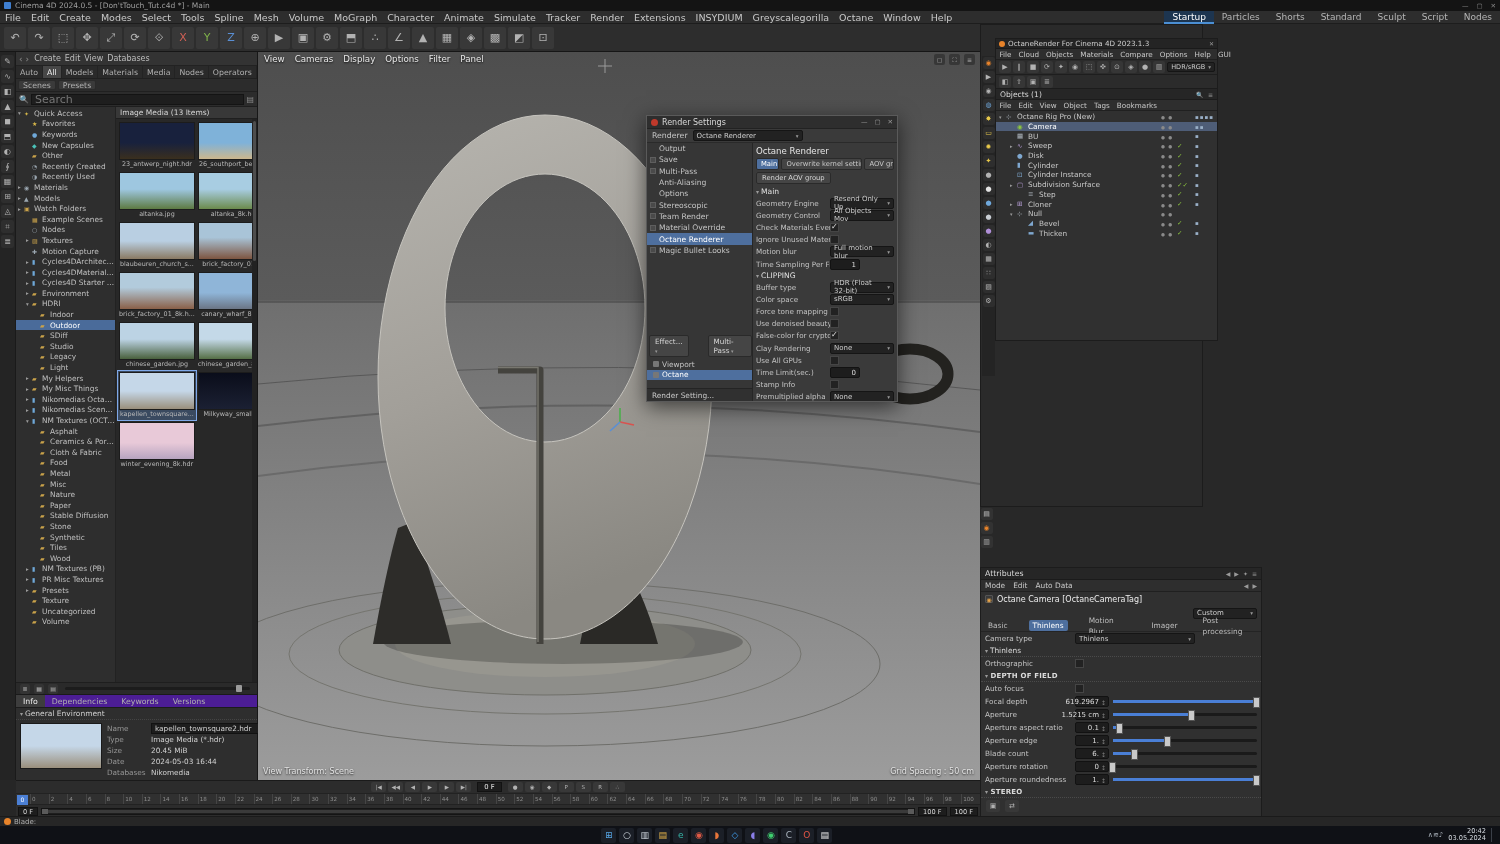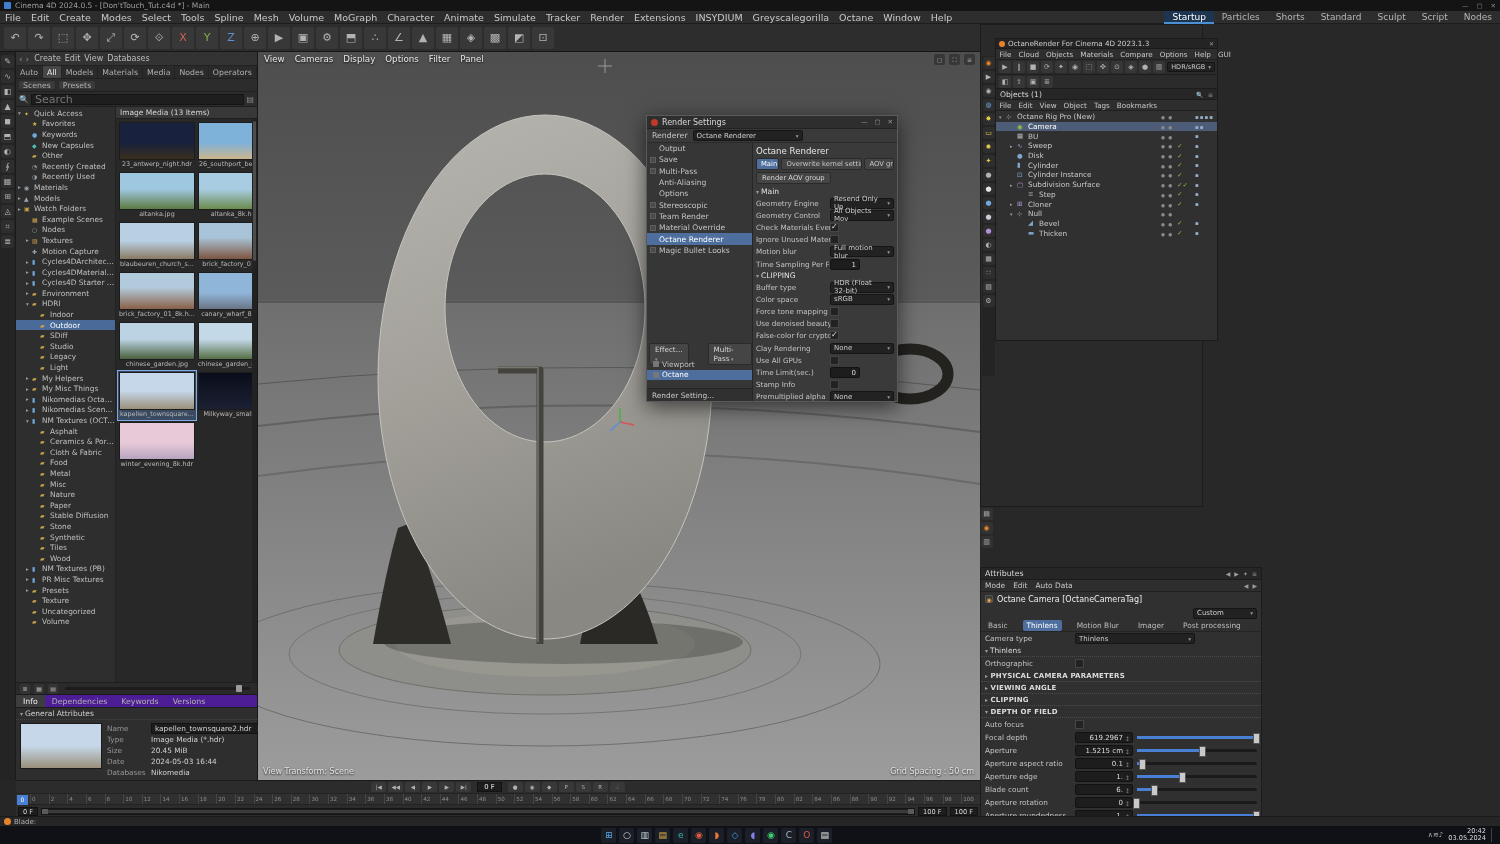--- a/index.html
+++ b/index.html
@@ -104,21 +104,21 @@
 .dd::after{content:"▾";font-size:5.5px;color:#999;margin-left:3px}
 .inp{display:inline-block;background:#1d1d1d;border:1px solid #121212;border-radius:2px;color:#ddd;font-size:7px;padding:0 3px;height:11px;line-height:10px;text-align:right}
 .chk{width:9px;height:9px;background:#222;border:1px solid #454545;position:relative;flex:none}
 .chk[data-on="on"]::after{content:"✓";position:absolute;top:-2px;left:0px;font-size:8px;color:#e2e2e2}
 .rs-body{flex:1;display:flex;min-height:0}
 .rs-left{width:106px;background:#363636;border-right:1px solid #262626;display:flex;flex-direction:column;position:relative}
 .rs-nav-it{height:11.3px;display:flex;align-items:center;font-size:7.6px;color:#c4c4c4;padding-left:3px}
 .rs-nav-it[data-sel="on"]{background:#4e6f9e;color:#fff}
 .rs-box{width:6px;height:6px;margin-right:3px;background:#4a4a4a;border:1px solid #5e5e5e;visibility:hidden;flex:none}
 .rs-box[data-box]{visibility:visible}
-.rs-btnrow{position:absolute;left:2px;top:200px;display:flex;gap:19px}
+.rs-btnrow{position:absolute;left:2px;top:192px;display:flex;gap:19px}
 .rs-btn{background:#454545;border:1px solid #2a2a2a;border-radius:2px;font-size:7.2px;color:#d5d5d5;padding:1px 5px}
 .rs-btn::after{content:" ▾";font-size:5px;color:#999}
 .rs-presets{position:absolute;left:0;top:216px;width:100%}
 .rs-preset{height:10.5px;display:flex;align-items:center;gap:3px;font-size:7.4px;padding-left:6px;color:#c4c4c4}
 .rs-preset[data-sel="on"]{background:#4e6f9e;color:#fff}
 .rs-preset .pi{width:6px;height:6px;background:#777;border-radius:1px}
 .rs-footer{position:absolute;bottom:0;left:0;width:100%;height:13px;background:#303030;border-top:1px solid #242424;font-size:7.4px;color:#c8c8c8;display:flex;align-items:center;padding-left:5px}
 .rs-right{flex:1;padding:2px 3px;overflow:hidden}
 .rs-pane-title{font-size:8.6px;color:#e6e6e6;height:13px;line-height:13px}
 .rs-tabs{display:flex;gap:2px;height:12px;margin-bottom:2px}
@@ -171,28 +171,28 @@
 #attrs{left:238px;top:12px;width:282px;height:721px;display:flex;flex-direction:column;background:#303030;border:1px solid #1c1c1c}
 .a-head{height:12px;background:#262626;display:flex;align-items:center;padding:0 4px;font-size:7.8px;color:#d8d8d8;border-bottom:1px solid #1b1b1b}
 .a-head .hicons{margin-left:auto;display:flex;gap:4px;font-size:6px;color:#9a9a9a}
 .a-menus{height:12px;display:flex;align-items:center;background:#2e2e2e;border-bottom:1px solid #202020}
 .a-menus .mb-it{font-size:7.4px;padding:0 4px}
 .a-menus .hicons{margin-left:auto;display:flex;gap:4px;font-size:6px;color:#9a9a9a;padding-right:4px}
 .a-obj{height:14px;display:flex;align-items:center;gap:4px;padding:0 4px;font-size:8px;color:#ececec}
 .a-obj .oi{width:8px;height:8px;background:#3a3a3a;border:1px solid #555;border-radius:1px;color:#e8a54a;font-size:6px;display:inline-flex;align-items:center;justify-content:center}
 .a-preset{height:14px;display:flex;align-items:center;justify-content:flex-end;padding:0 4px;gap:4px}
 .a-preset .dd{width:64px}
-.a-tabs{height:12px;display:flex;align-items:center;padding:0 3px;gap:11px;border-bottom:1px solid #242424}
+.a-tabs{height:12px;display:flex;align-items:center;padding:0 3px;gap:17px;border-bottom:1px solid #242424}
 .a-tab{font-size:7.4px;color:#bdbdbd;padding:0 4px;line-height:11px;border-radius:2px}
 .a-tab[data-active="on"]{background:#4e6f9e;color:#fff}
 .a-row{display:flex;align-items:center;height:13px;padding:0 4px;gap:4px}
 .a-lb{width:86px;font-size:7.3px;color:#c2c2c2;flex:none;white-space:nowrap;overflow:hidden}
 .a-sect{height:12px;line-height:12px;font-size:7.4px;color:#dcdcdc;padding:0 4px;border-bottom:1px dotted #4a4a4a}
 .a-sect-up{font-weight:bold;font-size:7px;letter-spacing:.2px}
-.num{display:inline-flex;align-items:center;background:#1d1d1d;border:1px solid #121212;border-radius:2px;height:11px;padding:0 2px;gap:2px;width:58px;justify-content:flex-end}
+.num{display:inline-flex;align-items:center;background:#1d1d1d;border:1px solid #121212;border-radius:2px;height:11px;padding:0 2px;gap:2px;width:34px;justify-content:flex-end}
 .num-v{font-size:7px;color:#ddd;white-space:nowrap}
 .spin::after{content:"↕";font-size:6px;color:#7f7f7f}
 .slider{position:relative;flex:1;height:3px;background:#1a1a1a;border-radius:2px;align-self:center}
 .slider-fill{position:absolute;left:0;top:0;bottom:0;background:#4a7fd6}
 .slider-fill::after{content:"";position:absolute;right:-3px;top:-3px;width:5px;height:9px;background:#c9c9c9;border:1px solid #555}
 .stereo-icons{display:flex;gap:3px;padding:2px 4px}
 .stereo-icons .ic{width:14px;height:12px;font-size:7px}
 
 #timeline{left:16px;top:780px;width:964px;height:36px;background:#2c2c2c;border-top:1px solid #1a1a1a}
 .tl-a{height:12px;display:flex;align-items:center;justify-content:center;gap:1px}
@@ -732,21 +732,21 @@
     </div>
 
     <div id="infopanel">
       <div class="ip-tabs">
 
       <span class="ip-tab" data-active="on">Info</span>
           <span class="ip-tab">Dependencies</span>
           <span class="ip-tab">Keywords</span>
           <span class="ip-tab">Versions</span>
         </div>
-      <div class="ip-sect sect-open">General Attributes</div>
+      <div class="ip-sect sect-open">General Environment</div>
       <div class="ip-body">
         <div class="ip-thumb"></div>
         <div class="ip-fields">
 
             <div class="ip-row">
               <span class="ip-lb">Name</span>
               <span class="ip-val" data-box="on">kapellen_townsquare2.hdr</span>
             </div>
 
             <div class="ip-row">
@@ -1342,26 +1342,20 @@
         <span class="a-lb">Camera type</span>
         <span class="dd" style="width:120px">
             <span>Thinlens</span>
           </span>
       </div>
       <div class="a-sect sect-open">Thinlens</div>
       <div class="a-row">
         <span class="a-lb">Orthographic</span>
         <span class="chk"></span>
       </div>
-      <div>
-
-      <div class="a-sect a-sect-up sect-closed">PHYSICAL CAMERA PARAMETERS</div>
-          <div class="a-sect a-sect-up sect-closed">VIEWING ANGLE</div>
-          <div class="a-sect a-sect-up sect-closed">CLIPPING</div>
-        </div>
       <div class="a-sect a-sect-up sect-open">DEPTH OF FIELD</div>
       <div class="a-row">
         <span class="a-lb">Auto focus</span>
         <span class="chk"></span>
       </div>
       <div>
 
           <div class="a-row">
             <span class="a-lb">Focal depth</span>
             <span class="num">

